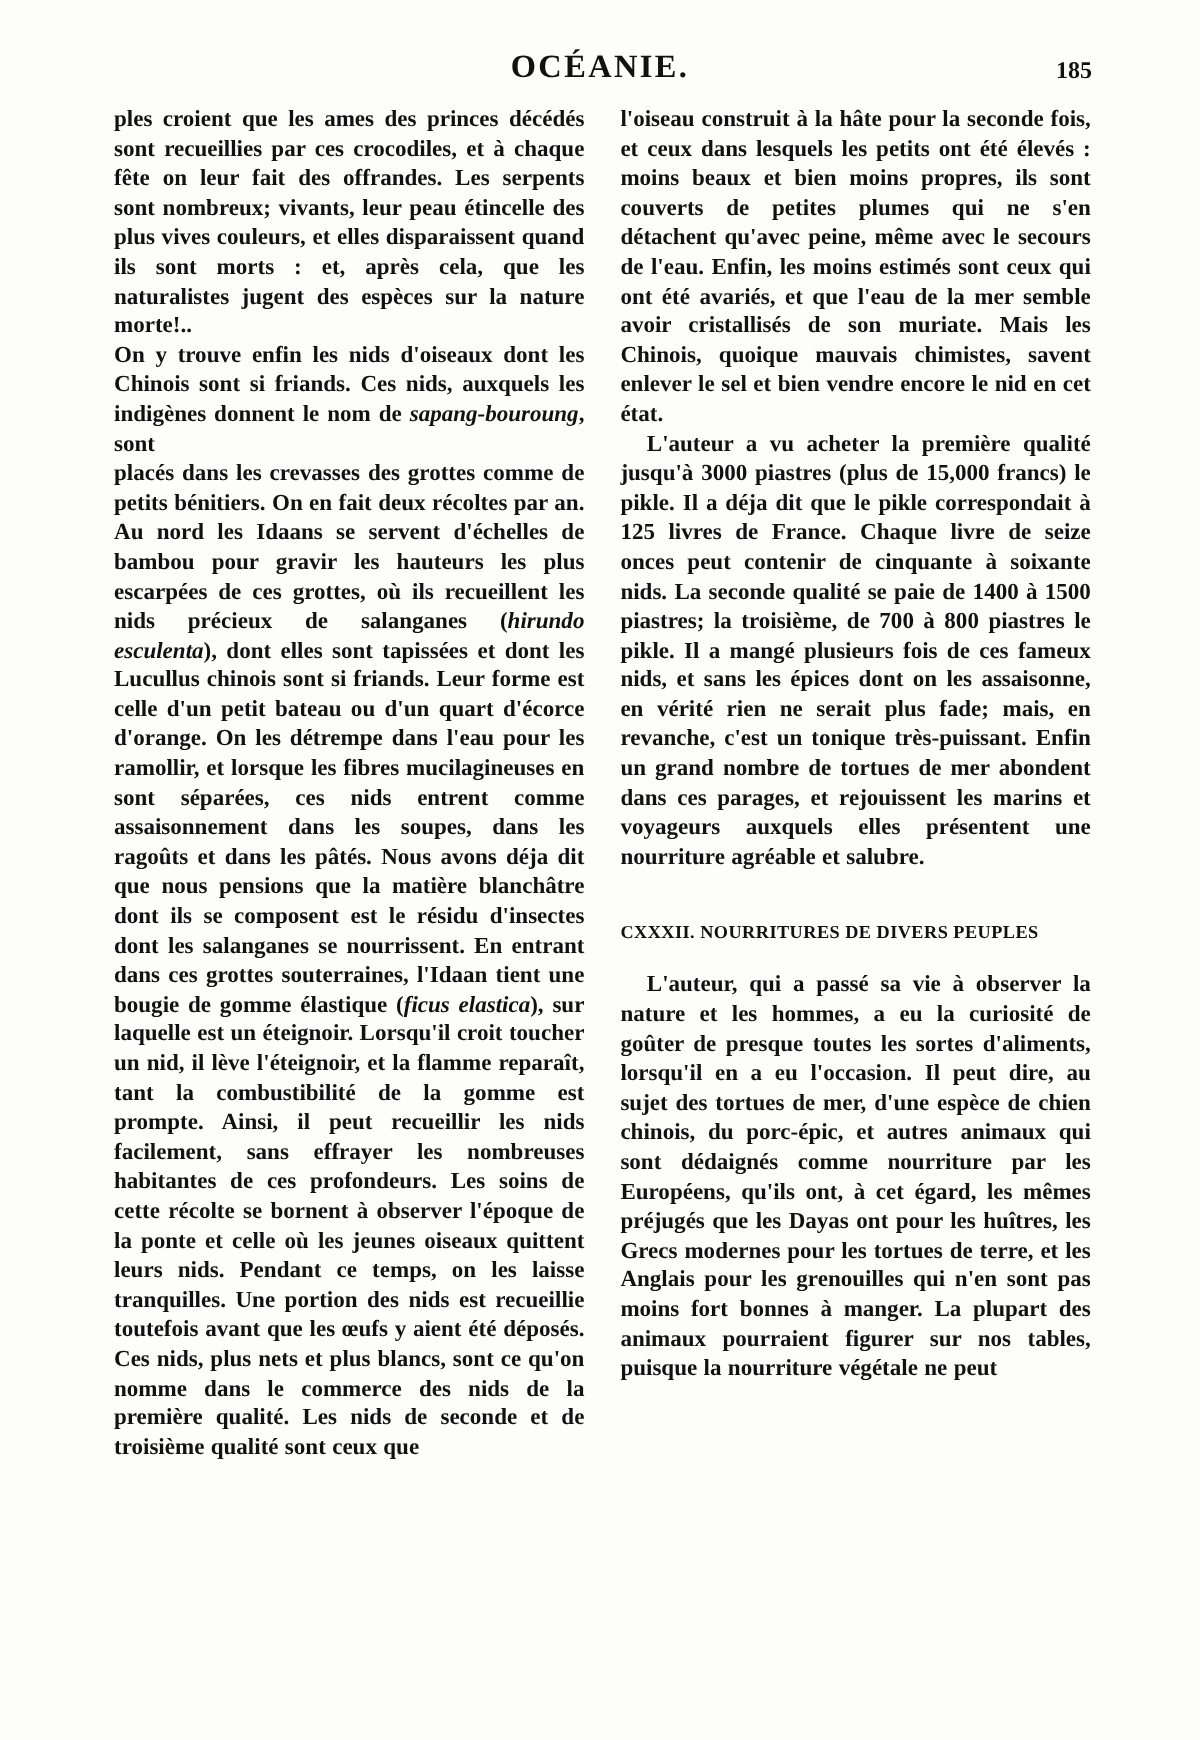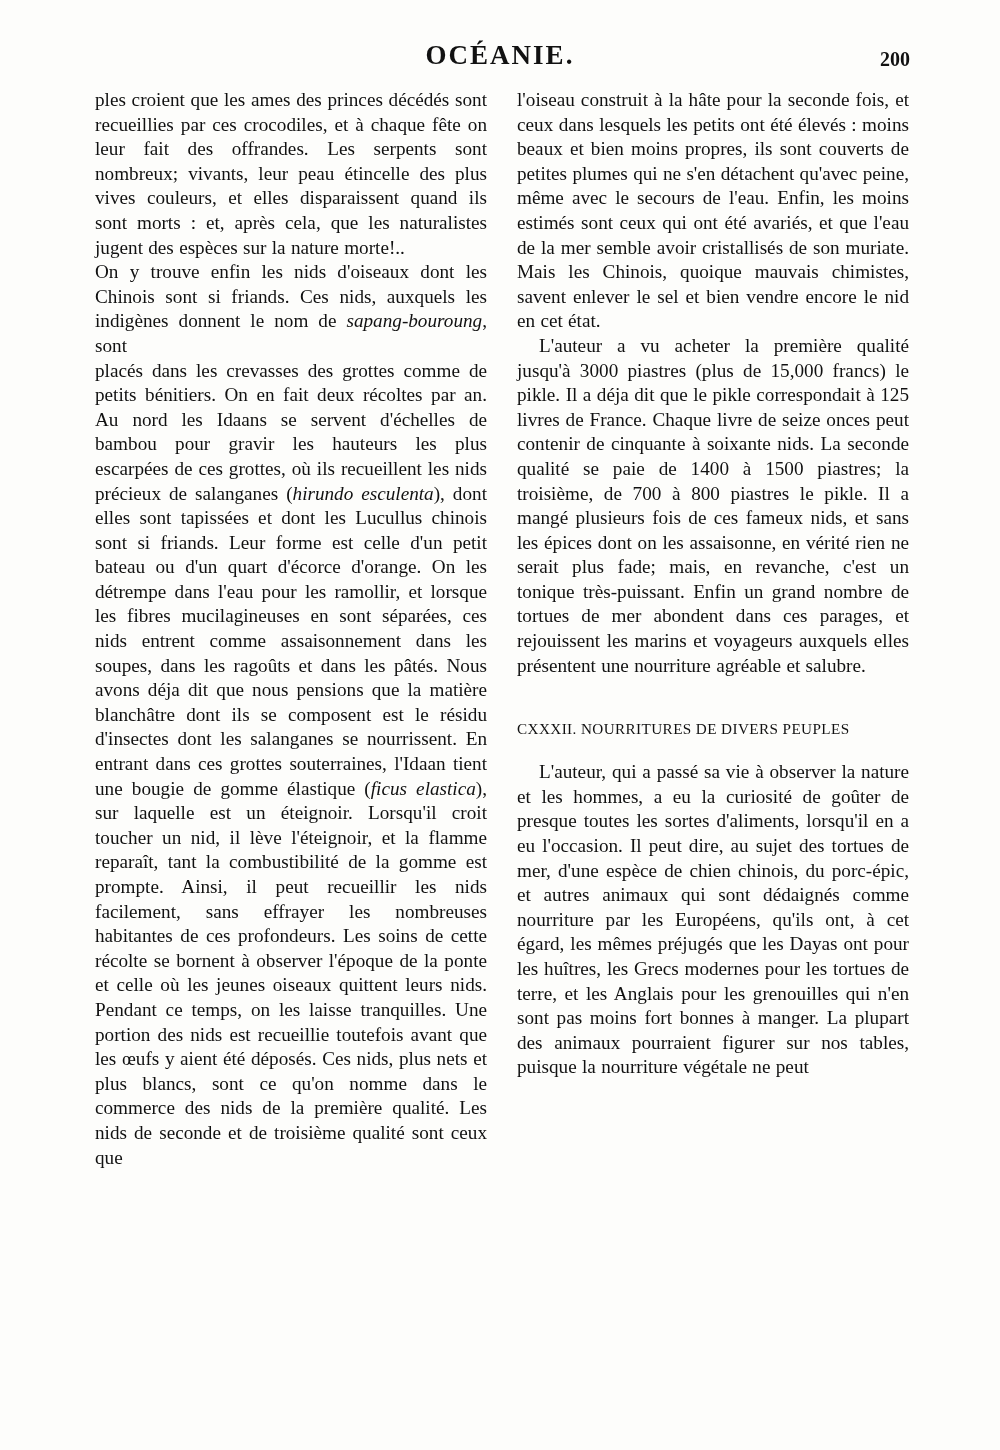--- a/index.html
+++ b/index.html
@@ -48,20 +48,21 @@
     font-weight: bold;
   }
   .columns {
     position: absolute;
     left: 95px;
     top: 88px;
     width: 815px;
     height: 1300px;
     display: flex;
     gap: 30px;
+    font-weight: bold;
   }
   .col {
     width: 392px;
     position: relative;
   }
   p {
     margin: 0;
     font-size: 19.2px;
     line-height: 24.6px;
     text-align: justify;
@@ -94,21 +95,21 @@
   }
   i { font-style: italic; }
 </style>
 </head>
 <body>
 
 <div class="page">
 
   <div class="header">
     <div class="header-title">OCÉANIE.</div>
-    <div class="page-number">200</div>
+    <div class="page-number">185</div>
   </div>
 
   <div class="columns">
 
     <div class="col">
       <p>ples croient que les ames des princes décédés sont recueillies par ces crocodiles, et à chaque fête on leur fait des offrandes. Les serpents sont nombreux; vivants, leur peau étincelle des plus vives couleurs, et elles disparaissent quand ils sont morts : et, après cela, que les naturalistes jugent des espèces sur la nature morte!..</p>
       <p><span>On y trouve enfin les nids d'oiseaux dont les Chinois sont si friands. Ces nids, auxquels les indigènes donnent le nom de </span><i>sapang-bouroung</i><span>, sont</span></p>
       <p><span>placés dans les crevasses des grottes comme de petits bénitiers. On en fait deux récoltes par an. Au nord les Idaans se servent d'échelles de bambou pour gravir les hauteurs les plus escarpées de ces grottes, où ils recueillent les nids précieux de salanganes (</span><i>hirundo esculenta</i><span>), dont elles sont tapissées et dont les Lucullus chinois sont si friands. Leur forme est celle d'un petit bateau ou d'un quart d'écorce d'orange. On les détrempe dans l'eau pour les ramollir, et lorsque les fibres mucilagineuses en sont séparées, ces nids entrent comme assaisonnement dans les soupes, dans les ragoûts et dans les pâtés. Nous avons déja dit que nous pensions que la matière blanchâtre dont ils se composent est le résidu d'insectes dont les salanganes se nourrissent. En entrant dans ces grottes souterraines, l'Idaan tient une bougie de gomme élastique (</span><i>ficus elastica</i><span>), sur laquelle est un éteignoir. Lorsqu'il croit toucher un nid, il lève l'éteignoir, et la flamme reparaît, tant la combustibilité de la gomme est prompte. Ainsi, il peut recueillir les nids facilement, sans effrayer les nombreuses habitantes de ces profondeurs. Les soins de cette récolte se bornent à observer l'époque de la ponte et celle où les jeunes oiseaux quittent leurs nids. Pendant ce temps, on les laisse tranquilles. Une portion des nids est recueillie toutefois avant que les œufs y aient été déposés. Ces nids, plus nets et plus blancs, sont ce qu'on nomme dans le commerce des nids de la première qualité. Les nids de seconde et de troisième qualité sont ceux que</span></p>
     </div>
 

